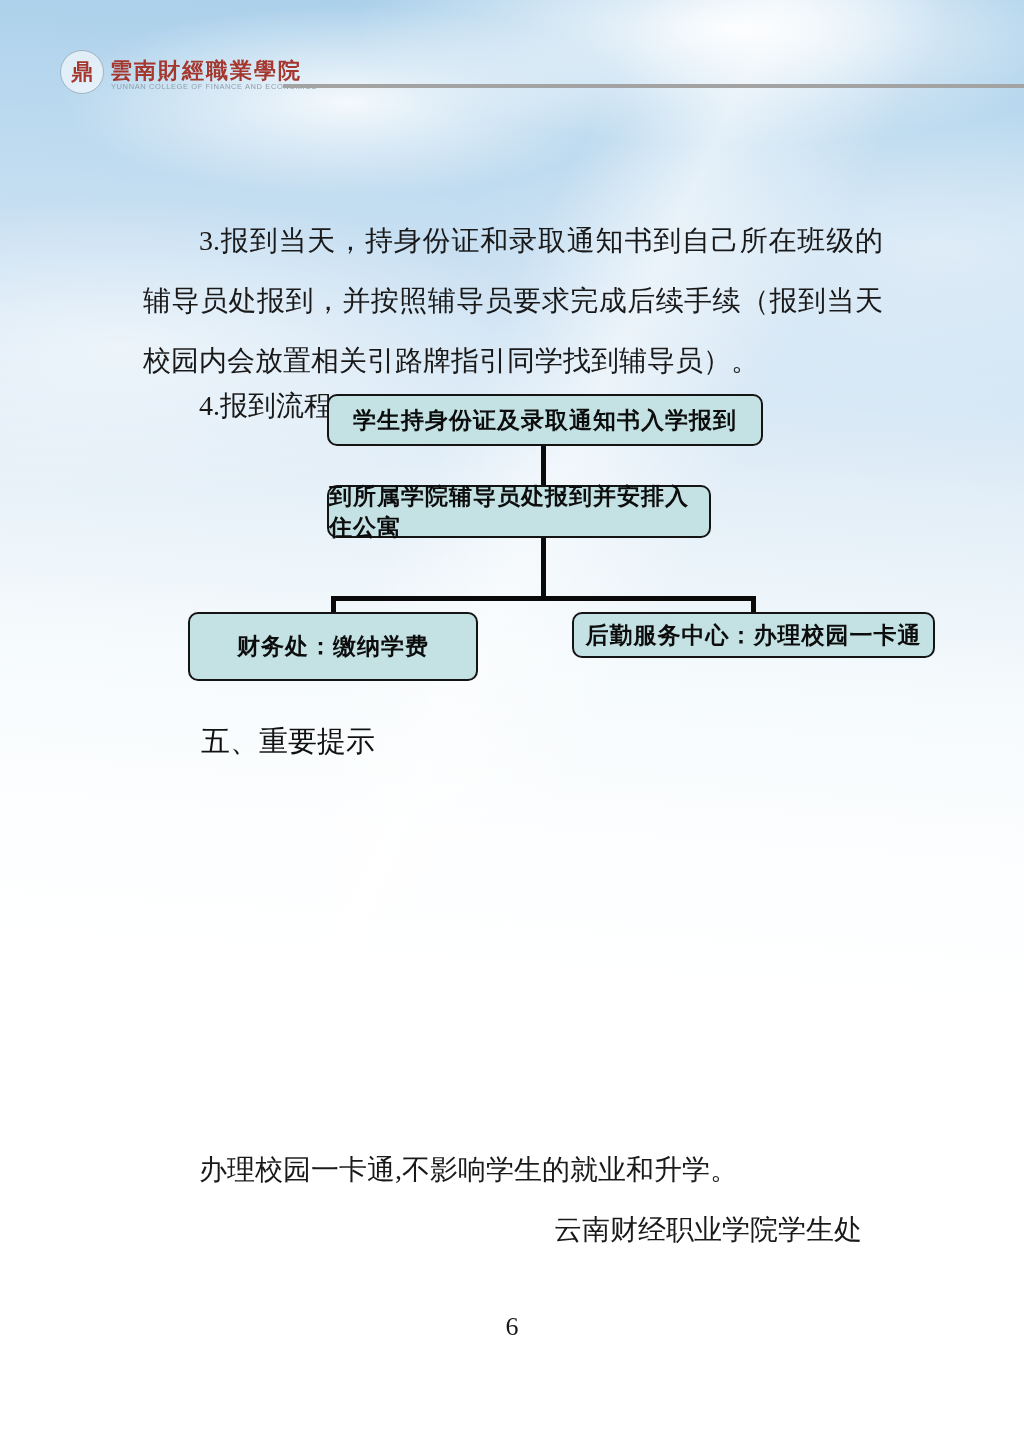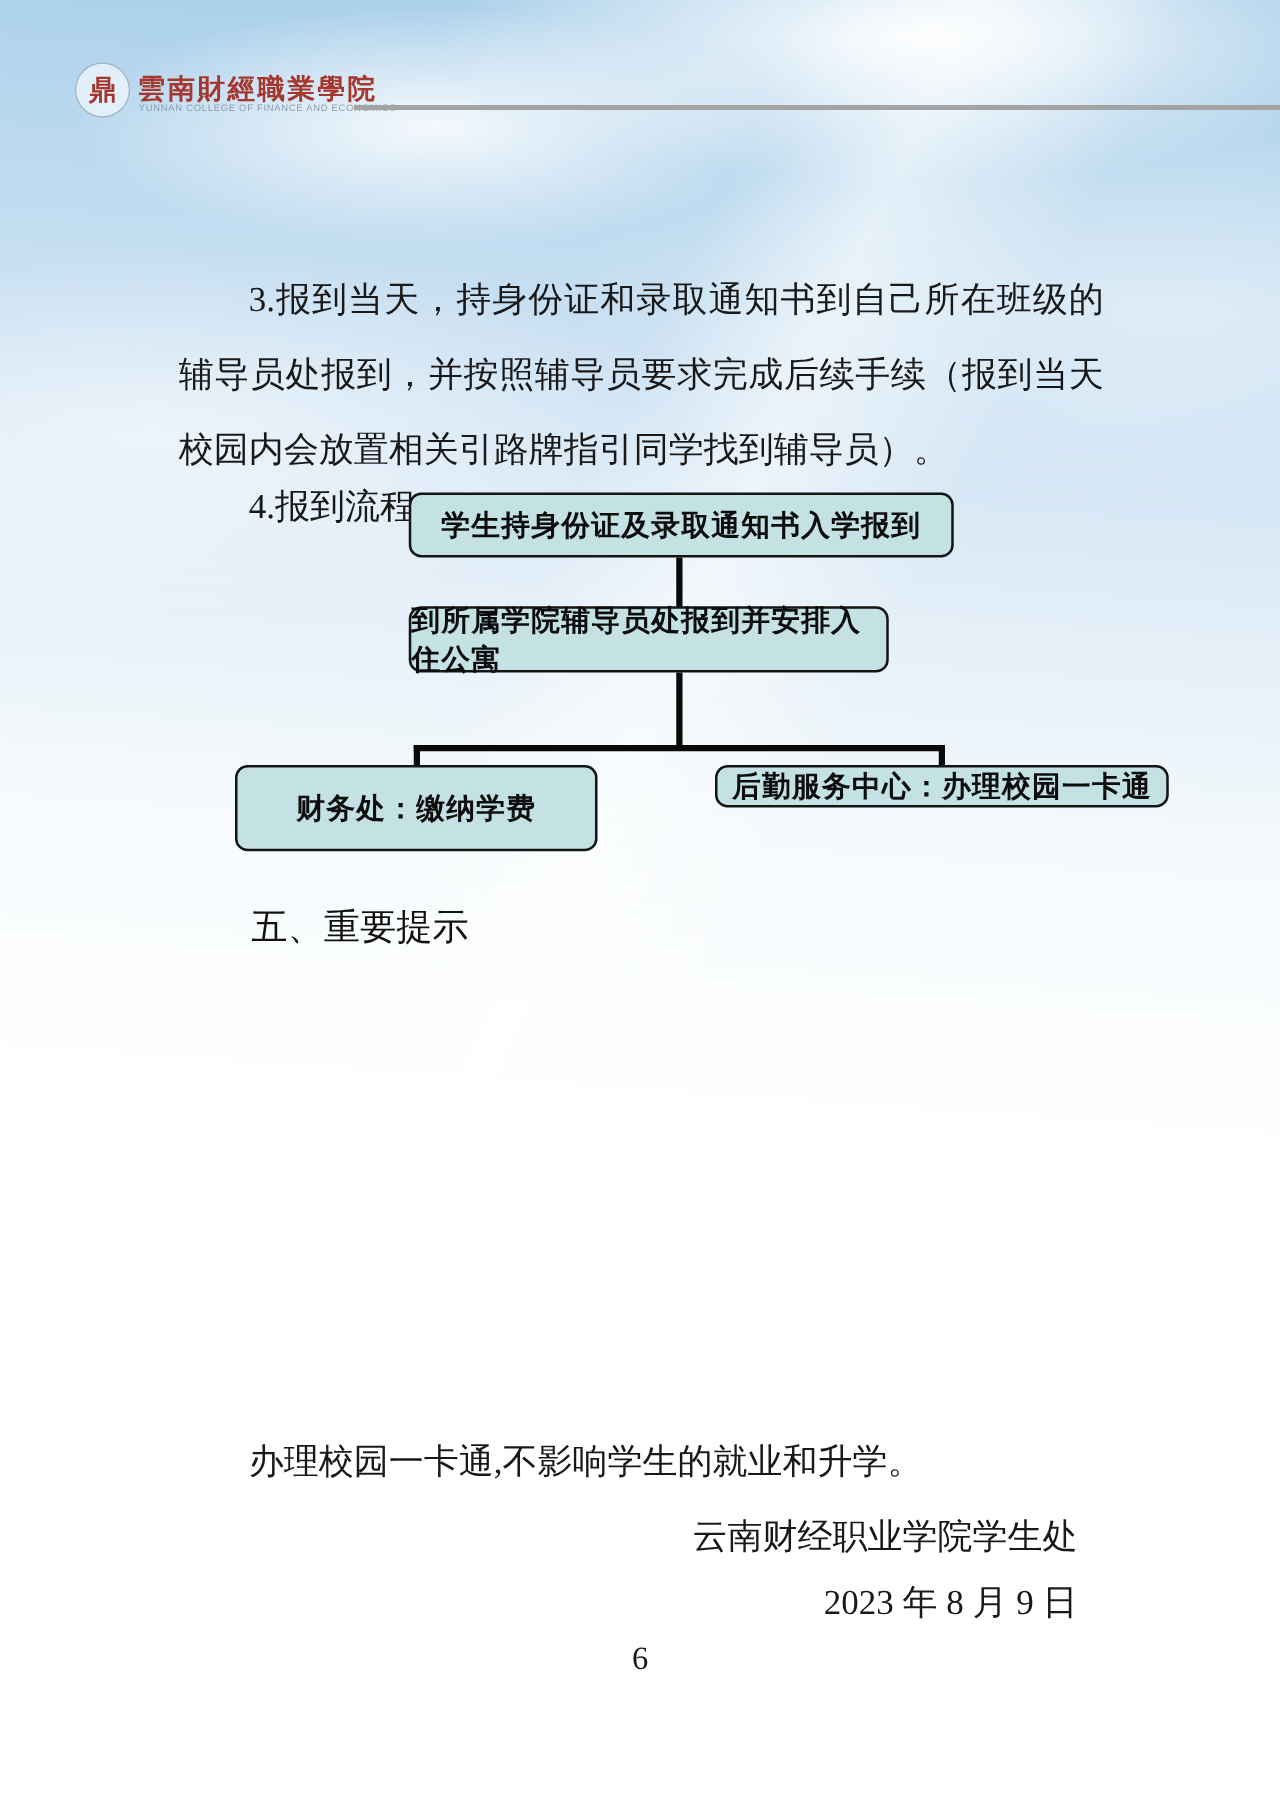--- a/index.html
+++ b/index.html
@@ -69,21 +69,21 @@
   .flowchart{position:absolute;left:0;top:390px;width:1024px;height:285px;}
   .fc-box{
     position:absolute;background:#c4e2e4;border:2px solid #141414;border-radius:10px;
     display:flex;align-items:center;justify-content:center;box-sizing:border-box;
     font-family:"Liberation Sans", sans-serif;font-weight:bold;font-size:23px;color:#0d0d0d;
     letter-spacing:1px;
   }
   .fc-box1{left:327px;top:4px;width:436px;height:52px;}
   .fc-box2{left:327px;top:95px;width:384px;height:53px;}
   .fc-box3{left:188px;top:222px;width:290px;height:69px;}
-  .fc-box4{left:572px;top:222px;width:363px;height:34px;}
+  .fc-box4{left:572px;top:222px;width:363px;height:46px;}
   .fc-line{position:absolute;background:#0a0a0a;}
   .fc-v1{left:541px;top:56px;width:5px;height:40px;}
   .fc-v2{left:541px;top:148px;width:5px;height:60px;}
   .fc-h{left:331px;top:206px;width:425px;height:5px;}
   .fc-stub-l{left:331px;top:206px;width:5px;height:18px;}
   .fc-stub-r{left:751px;top:206px;width:5px;height:18px;}
 </style>
 </head>
 <body>
 
@@ -109,18 +109,17 @@
     <div class="fc-line fc-stub-r"></div>
     <div class="fc-box fc-box3">财务处：缴纳学费</div>
     <div class="fc-box fc-box4">后勤服务中心：办理校园一卡通</div>
   </div>
 
   <h2 class="sec-title">五、重要提示</h2>
   <p class="bodytext indent p-hukou">办理校园一卡通,不影响学生的就业和升学。</p>
 
   <div class="sign-block">
     <div>云南财经职业学院学生处</div>
-    <div class="date-line">2023 年 8 月 9 日</div>
   </div>
 
   <div class="page-num">6</div>
 
 </div>
 
 </body></html>

